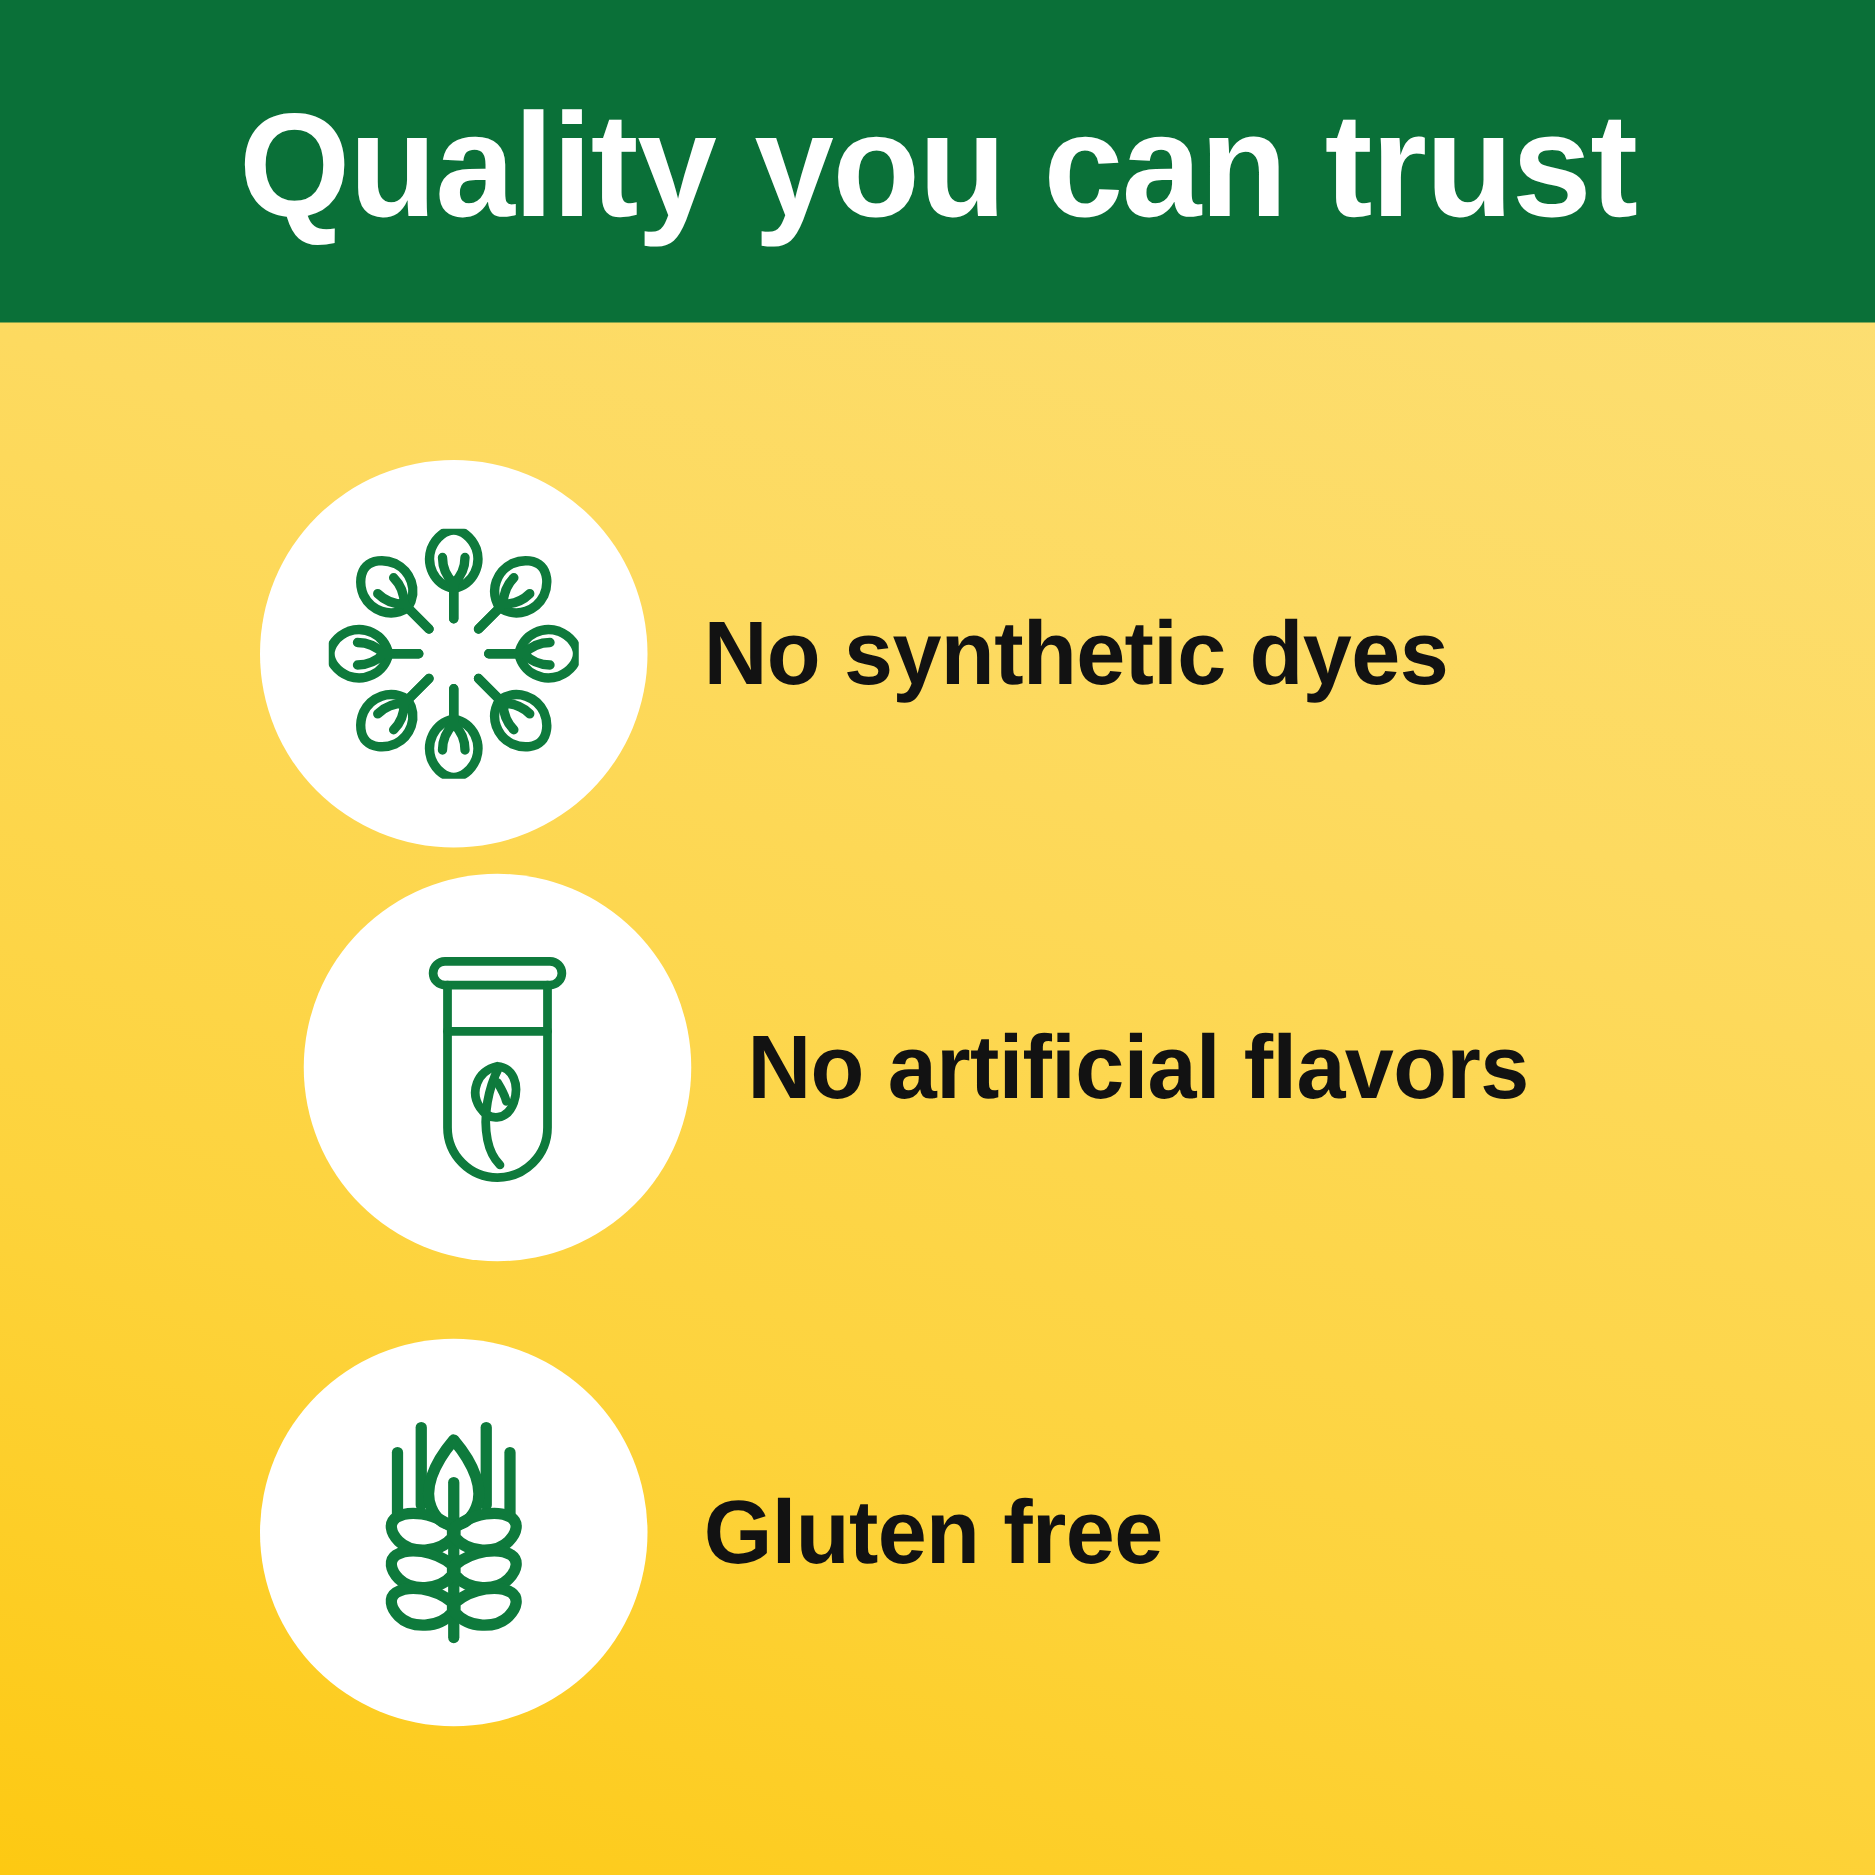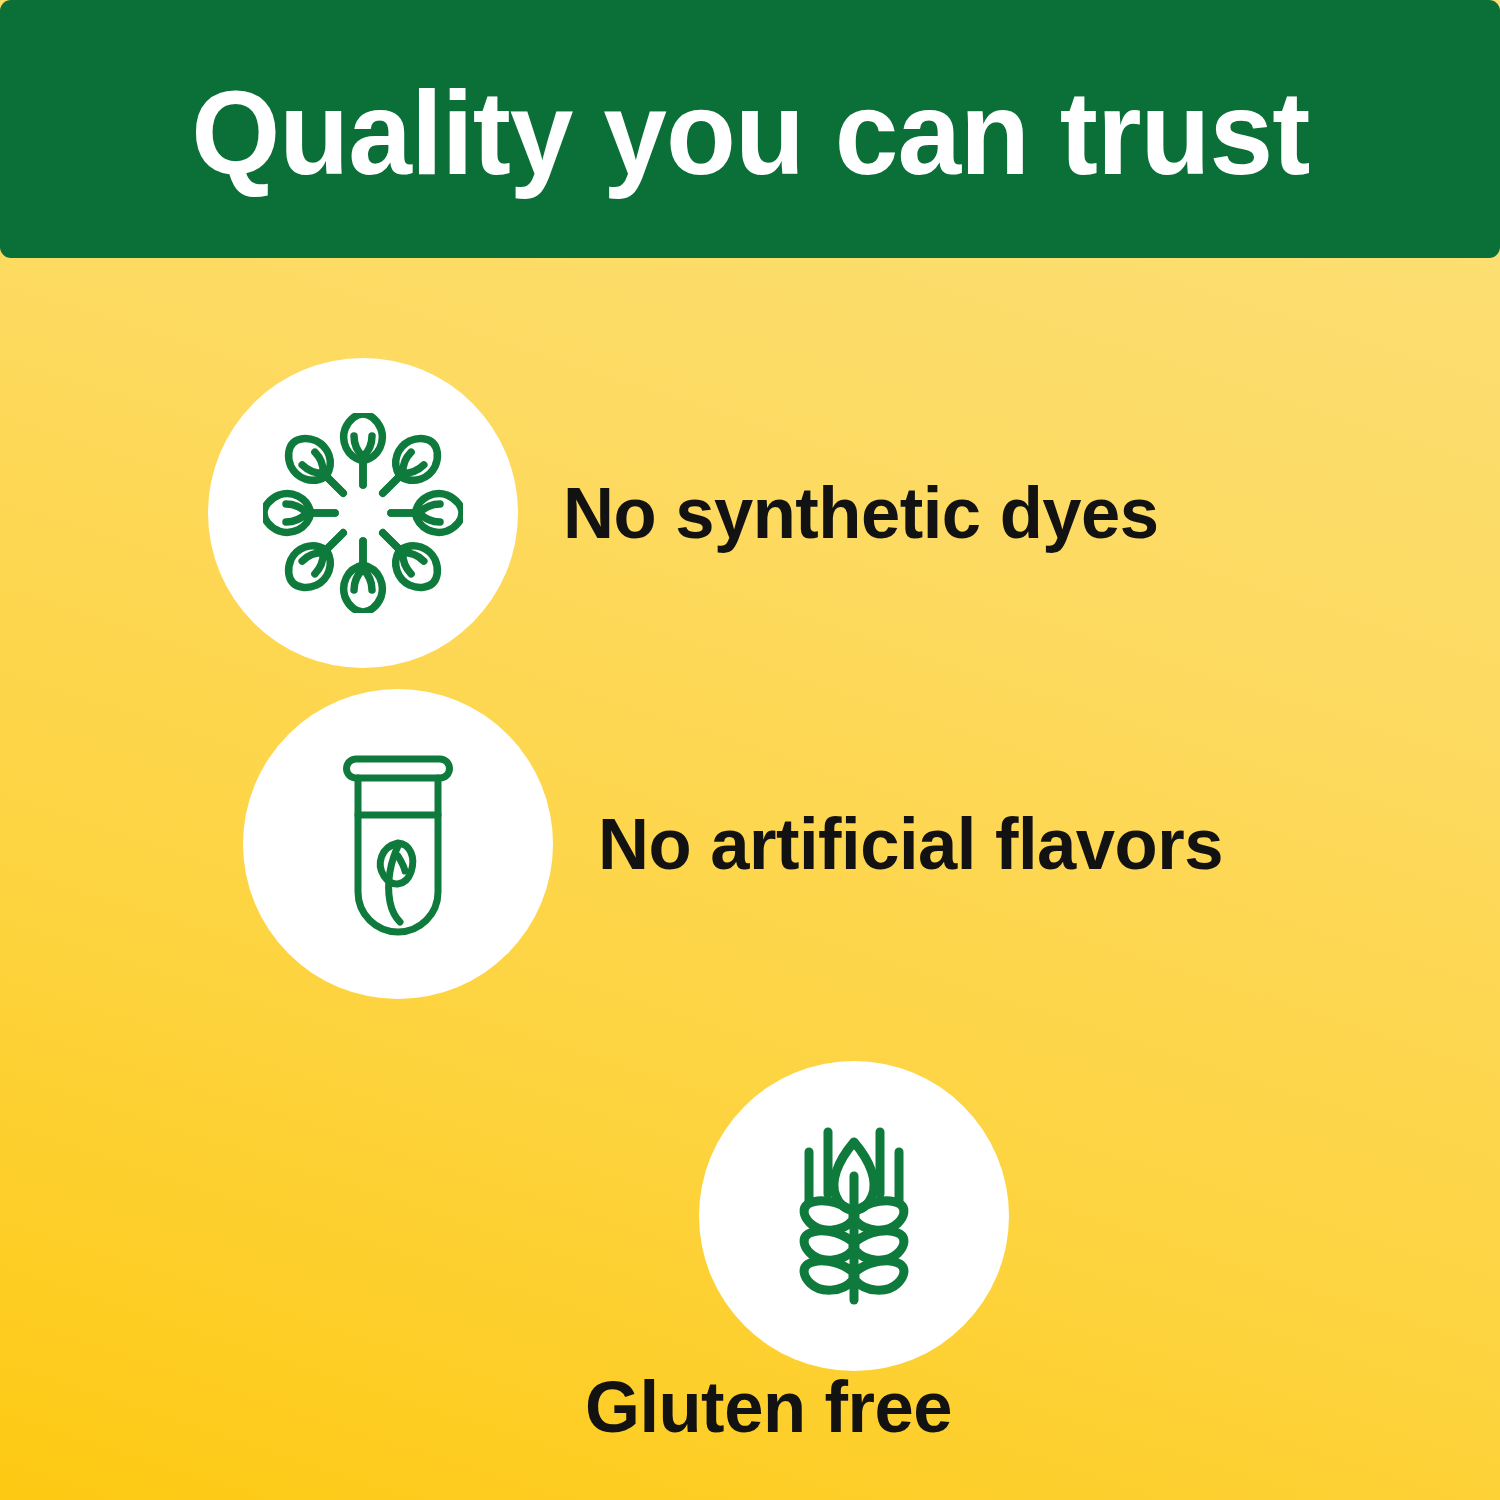--- a/index.html
+++ b/index.html
@@ -30,55 +30,54 @@
     left: 0;
     top: 0;
     width: 1500px;
     height: 258px;
     background: #0A7038;
     display: flex;
     align-items: center;
     justify-content: center;
     padding-top: 8px;
     box-sizing: border-box;
-    border-radius: 11px;
   }
 
   #header-title {
     color: #FFFFFF;
     font-family: "Liberation Sans Narrow", "Liberation Sans", sans-serif;
     font-weight: bold;
     font-size: 118px;
     line-height: 1;
     letter-spacing: -1px;
     white-space: nowrap;
     transform: scaleX(0.97);
     transform-origin: center center;
   }
 
   
   #feature-list {
     position: absolute;
     left: 0;
-    top: 244px;
+    top: 254px;
     width: 1500px;
     height: 1242px;
   }
 
   .feature-row {
     position: absolute;
     left: 0;
     width: 1500px;
     height: 310px;
     display: flex;
     align-items: center;
   }
   .feature-row.row-0 { top: 114px; }
   .feature-row.row-1 { top: 445px; margin-left: 35px; }
-  .feature-row.row-2 { top: 817px; flex-direction: column; }
+  .feature-row.row-2 { top: 817px; }
 
   .icon-badge {
     position: relative;
     margin-left: 208px;
     width: 310px;
     height: 310px;
     border-radius: 50%;
     background: #FFFFFF;
     flex: 0 0 auto;
     display: flex;

